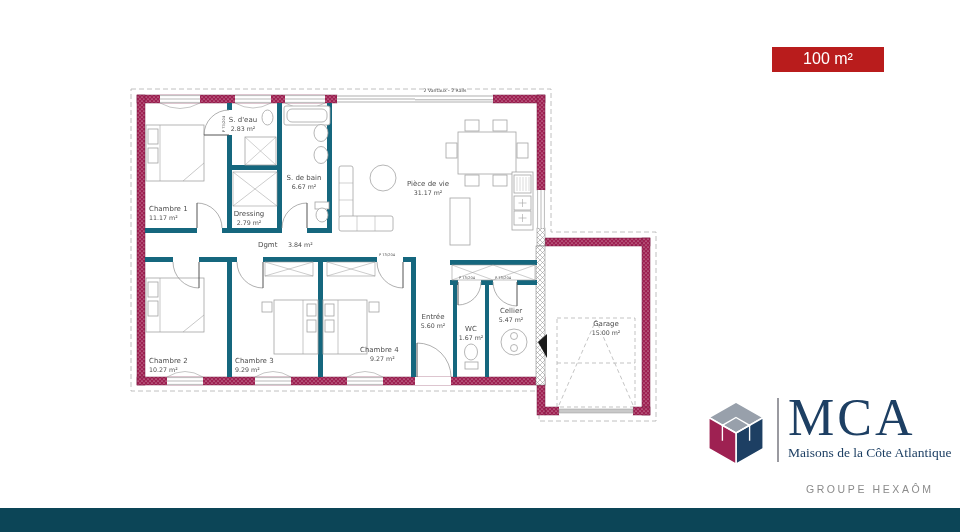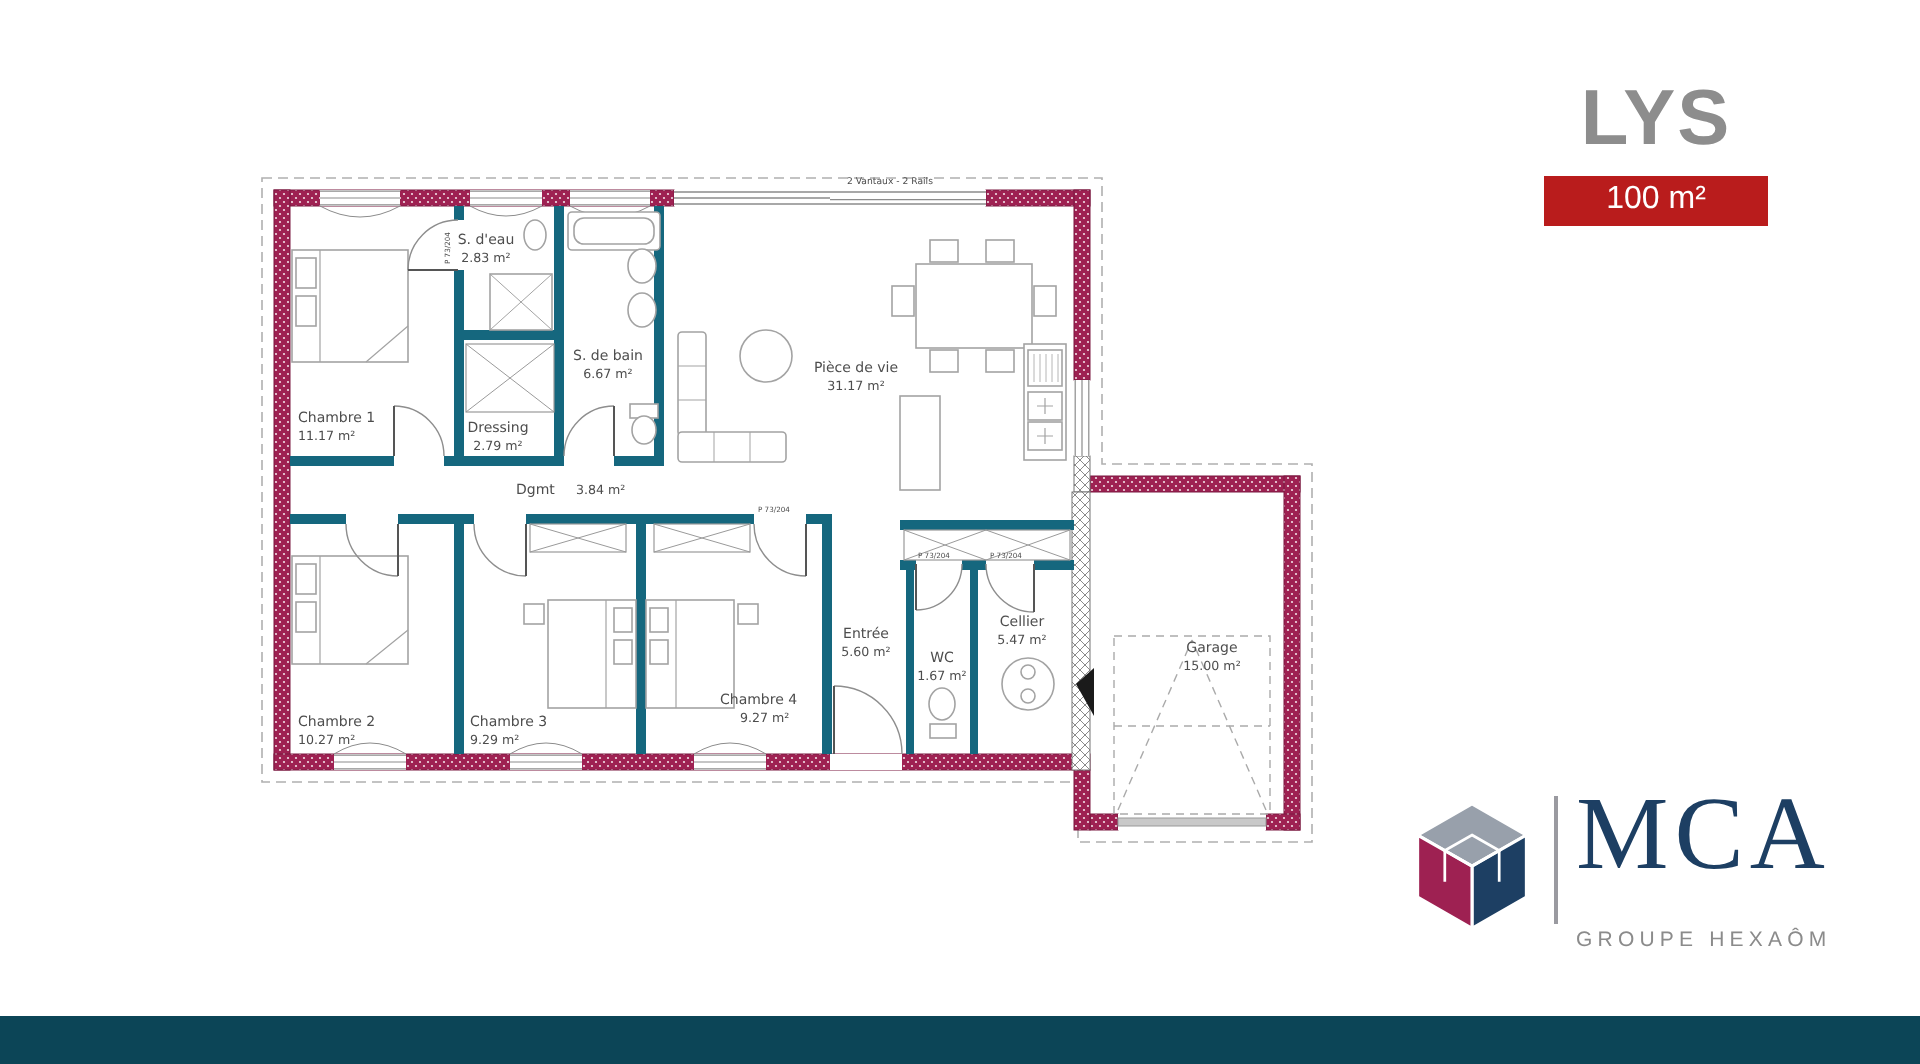--- a/index.html
+++ b/index.html
@@ -311,36 +311,36 @@
         <text class="room-name" x="386" y="233" text-anchor="middle">Cellier</text>
         <text class="room-area" x="386" y="242" text-anchor="middle">5.47 m²</text>
 
         <text class="room-name" x="481" y="246" text-anchor="middle">Garage</text>
         <text class="room-area" x="481" y="255" text-anchor="middle">15.00 m²</text>
       </g>
     </svg>
   </div>
 
   <div class="header">
-    <div class="title">LYS</div>
     <div class="badge">100 m²</div>
   </div>
 
   <div class="brand">
     <div class="cube-wrap">
       <svg width="68" height="74" viewBox="0 0 70 76">
         <path d="M35,4 L63,20 L35,36 L7,20 Z" fill="#98a0ab" stroke="#ffffff" stroke-width="1.6"></path>
         <path d="M63,20 L63,52 L35,68 L35,36 Z" fill="#1d3f63" stroke="#ffffff" stroke-width="1.6"></path>
         <path d="M7,20 L35,36 L35,68 L7,52 Z" fill="#9e2152" stroke="#ffffff" stroke-width="1.6"></path>
         <path d="M35,20 L49,28 L35,36 L21,28 Z" fill="none" stroke="#ffffff" stroke-width="1.4"></path>
         <path d="M21,28 V44 M49,28 V44" fill="none" stroke="#ffffff" stroke-width="1.4"></path>
       </svg>
     </div>
     <div class="divider"></div>
     <div class="brand-text">
       <div class="brand-name">MCA</div>
+      <div class="brand-tagline">Maisons de la Côte Atlantique</div>
       <div class="brand-group">GROUPE HEXAÔM</div>
     </div>
   </div>
 
   <div class="footer"></div>
 
 </div>
 
 </body></html>

